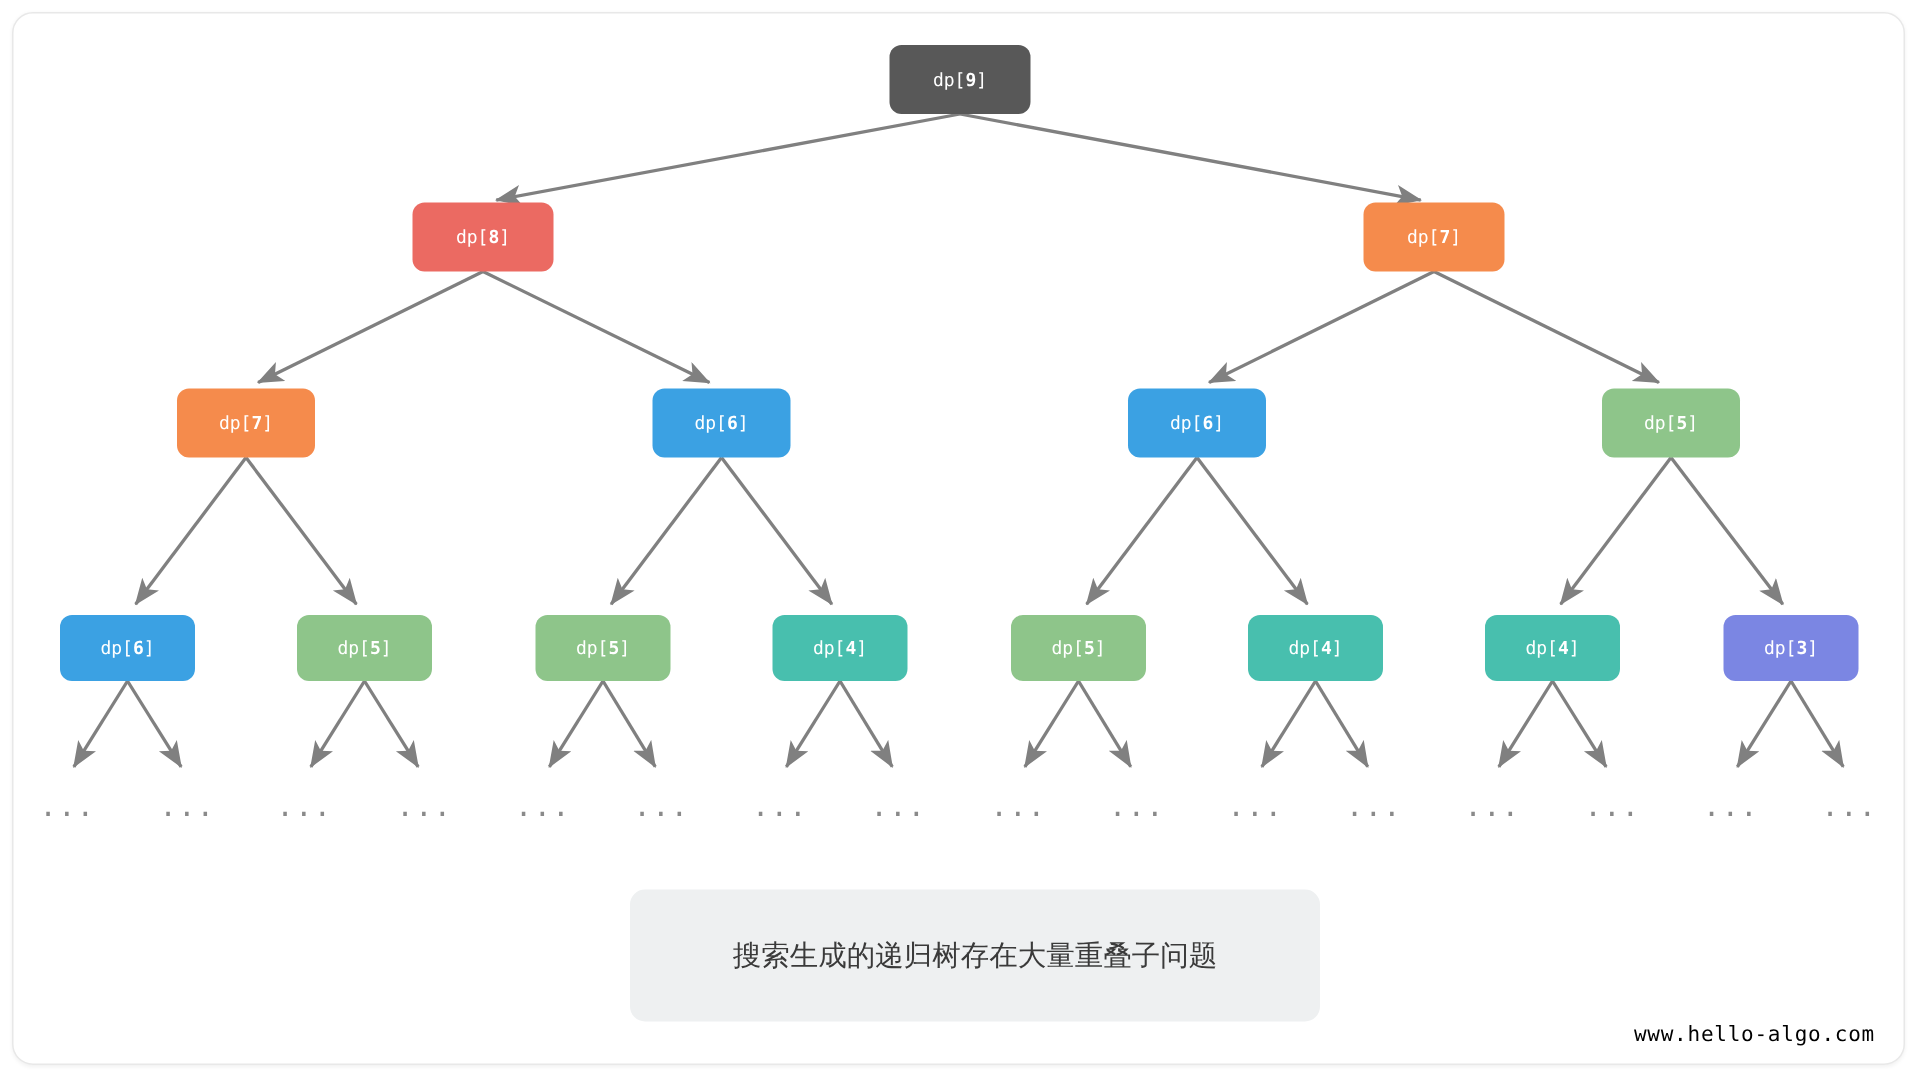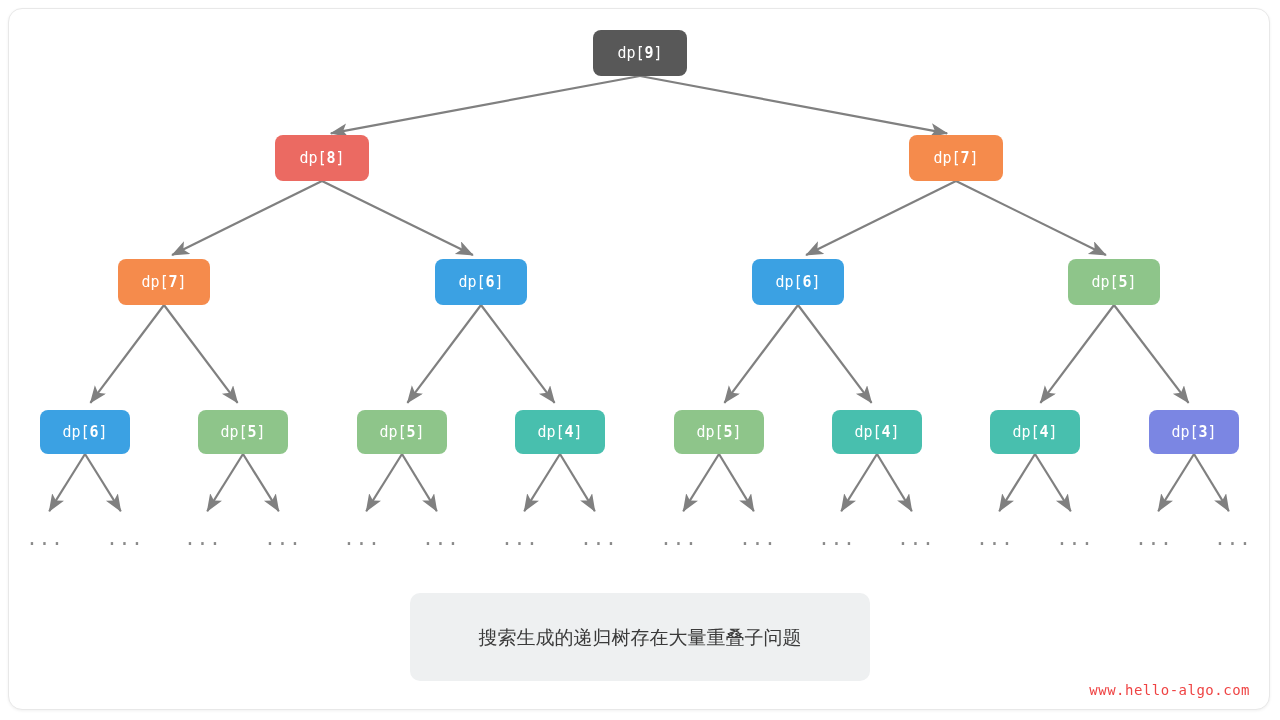--- a/index.html
+++ b/index.html
@@ -37,40 +37,40 @@
   }
   .node {
     position: absolute;
     box-sizing: border-box;
     display: flex;
     align-items: center;
     justify-content: center;
     border-radius: 8px;
     color: #ffffff;
     font-family: "DejaVu Sans Mono", monospace;
-    font-size: 15px;
+    font-size: 12px;
     letter-spacing: 0px;
     white-space: nowrap;
     transform: translate(-50%, -50%);
   }
   .node .idx {
     font-weight: bold;
   }
   .dots {
     position: absolute;
     transform: translate(-50%, -50%);
     color: #8a8a8a;
     font-family: "DejaVu Sans Mono", monospace;
     font-size: 19px;
     letter-spacing: 1px;
     white-space: nowrap;
   }
   #caption-box {
     position: absolute;
-    left: 410px;
+    left: 420px;
     top: 593px;
     width: 460px;
     height: 88px;
     box-sizing: border-box;
     background: #eef0f1;
     border-radius: 10px;
     display: flex;
     flex-direction: column;
     align-items: center;
     justify-content: center;
@@ -87,21 +87,21 @@
     font-size: 0.68em;
     font-weight: bold;
     vertical-align: super;
   }
   #watermark {
     position: absolute;
     right: 30px;
     bottom: 22px;
     font-family: "DejaVu Sans Mono", monospace;
     font-size: 14px;
-    color: #ef4444;
+    color: #000000;
     letter-spacing: 0.5px;
     white-space: nowrap;
   }
 </style>
 </head>
 <body>
 
 <div id="canvas">
 
   <div id="frame"></div>

